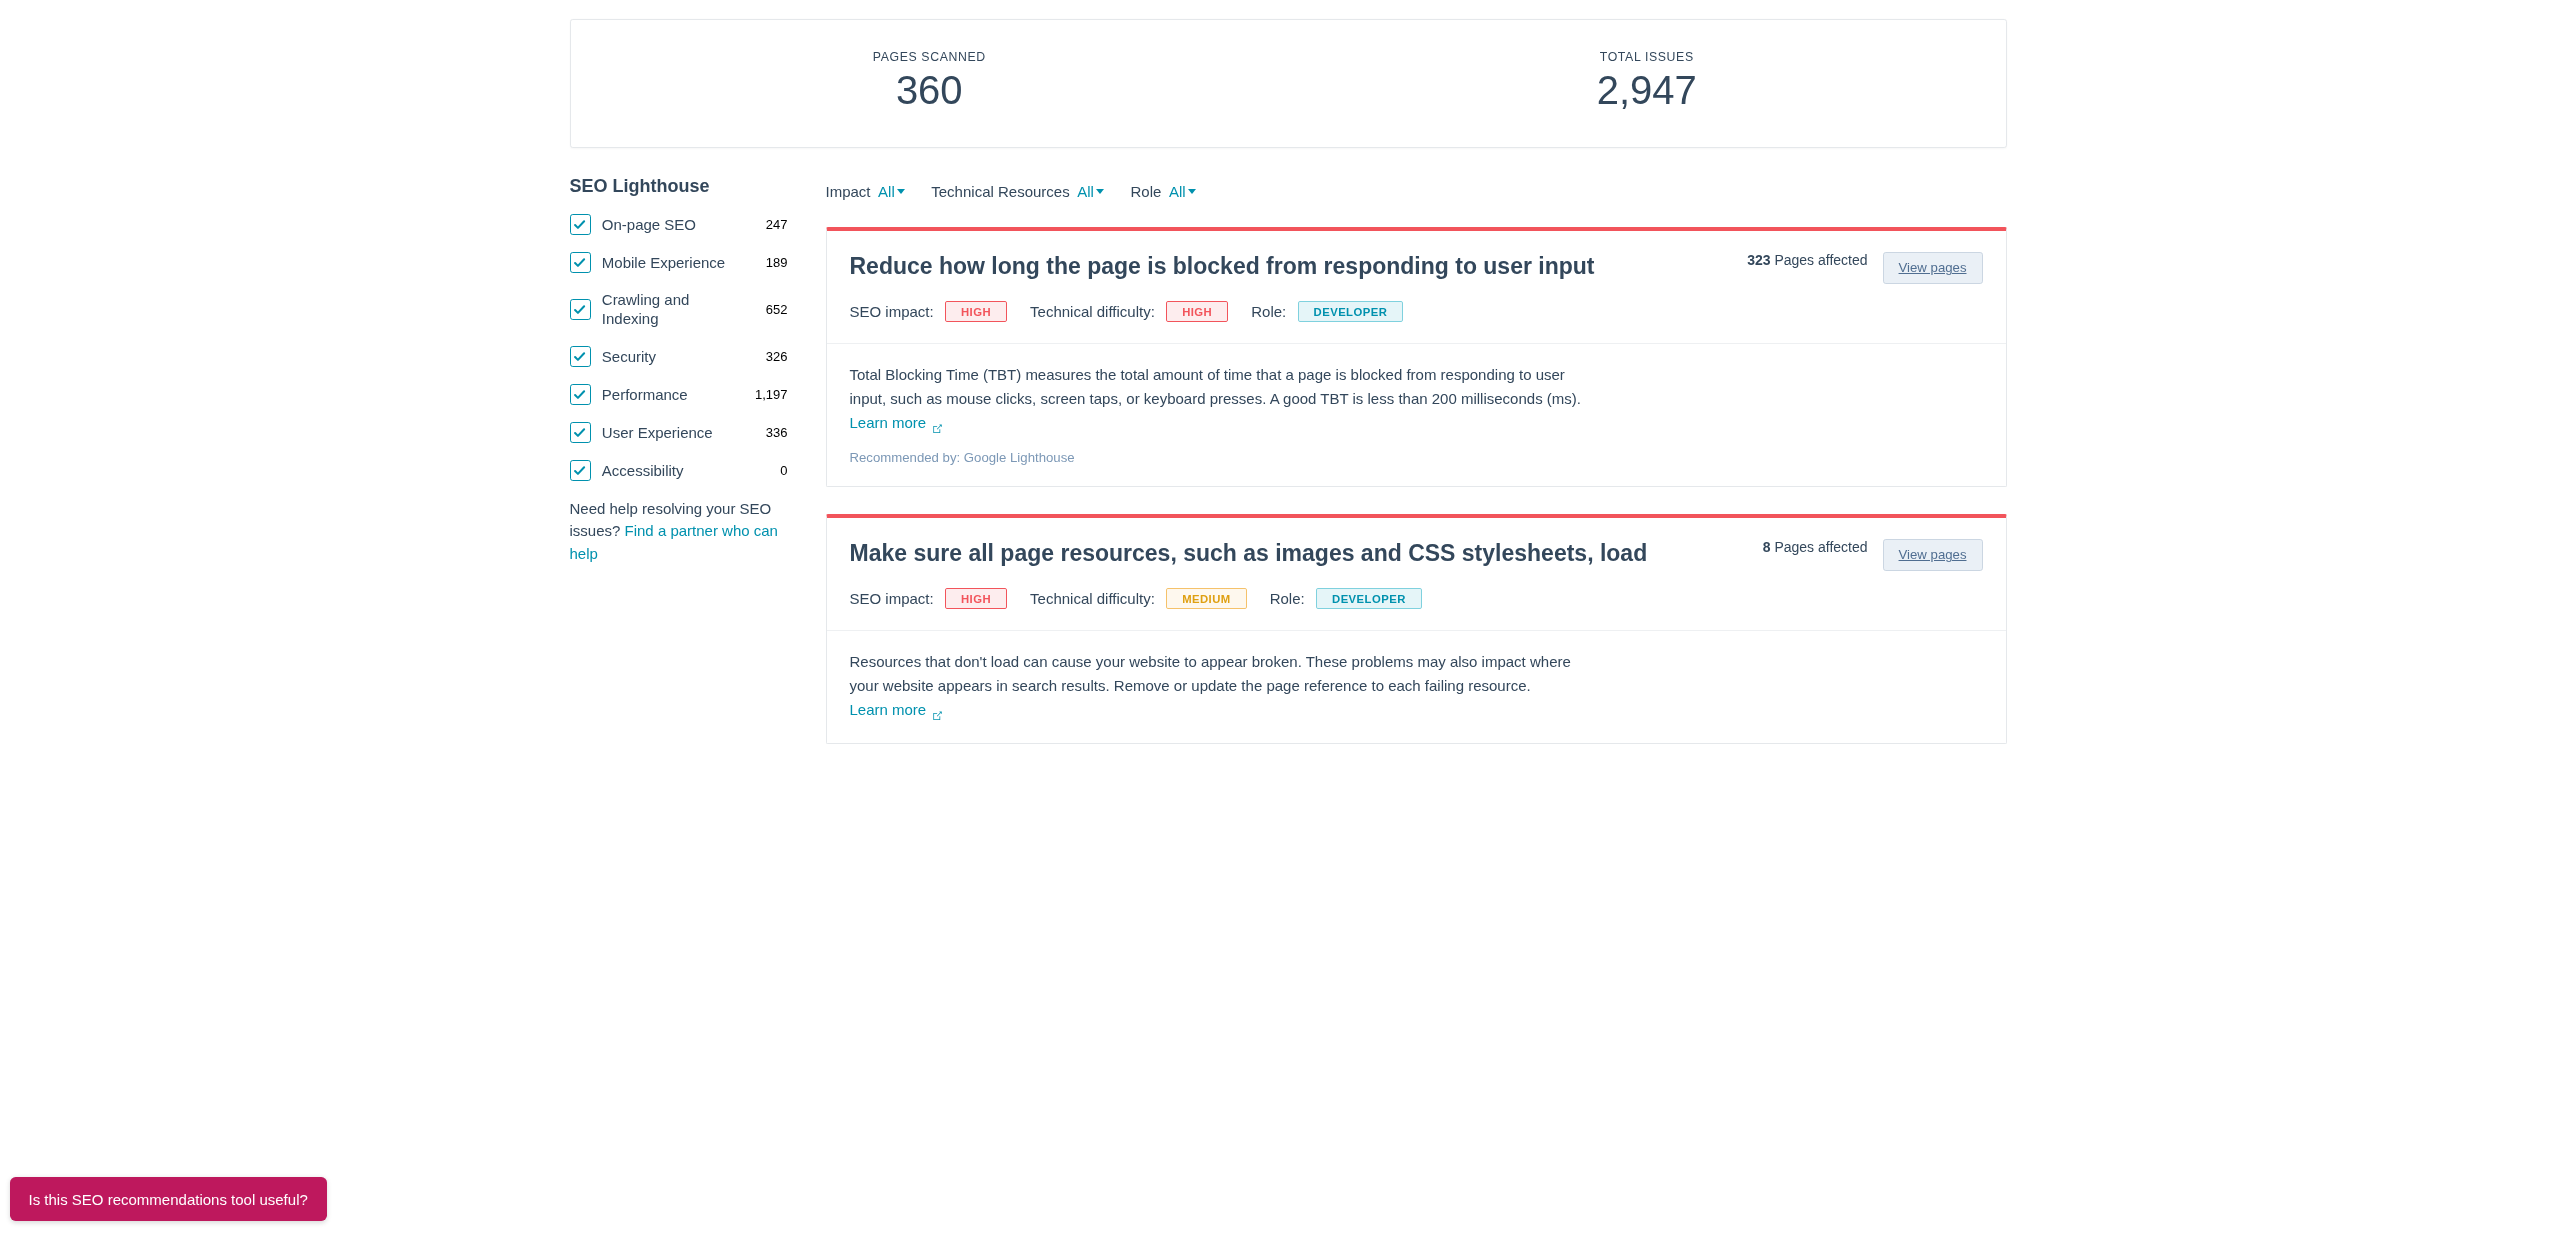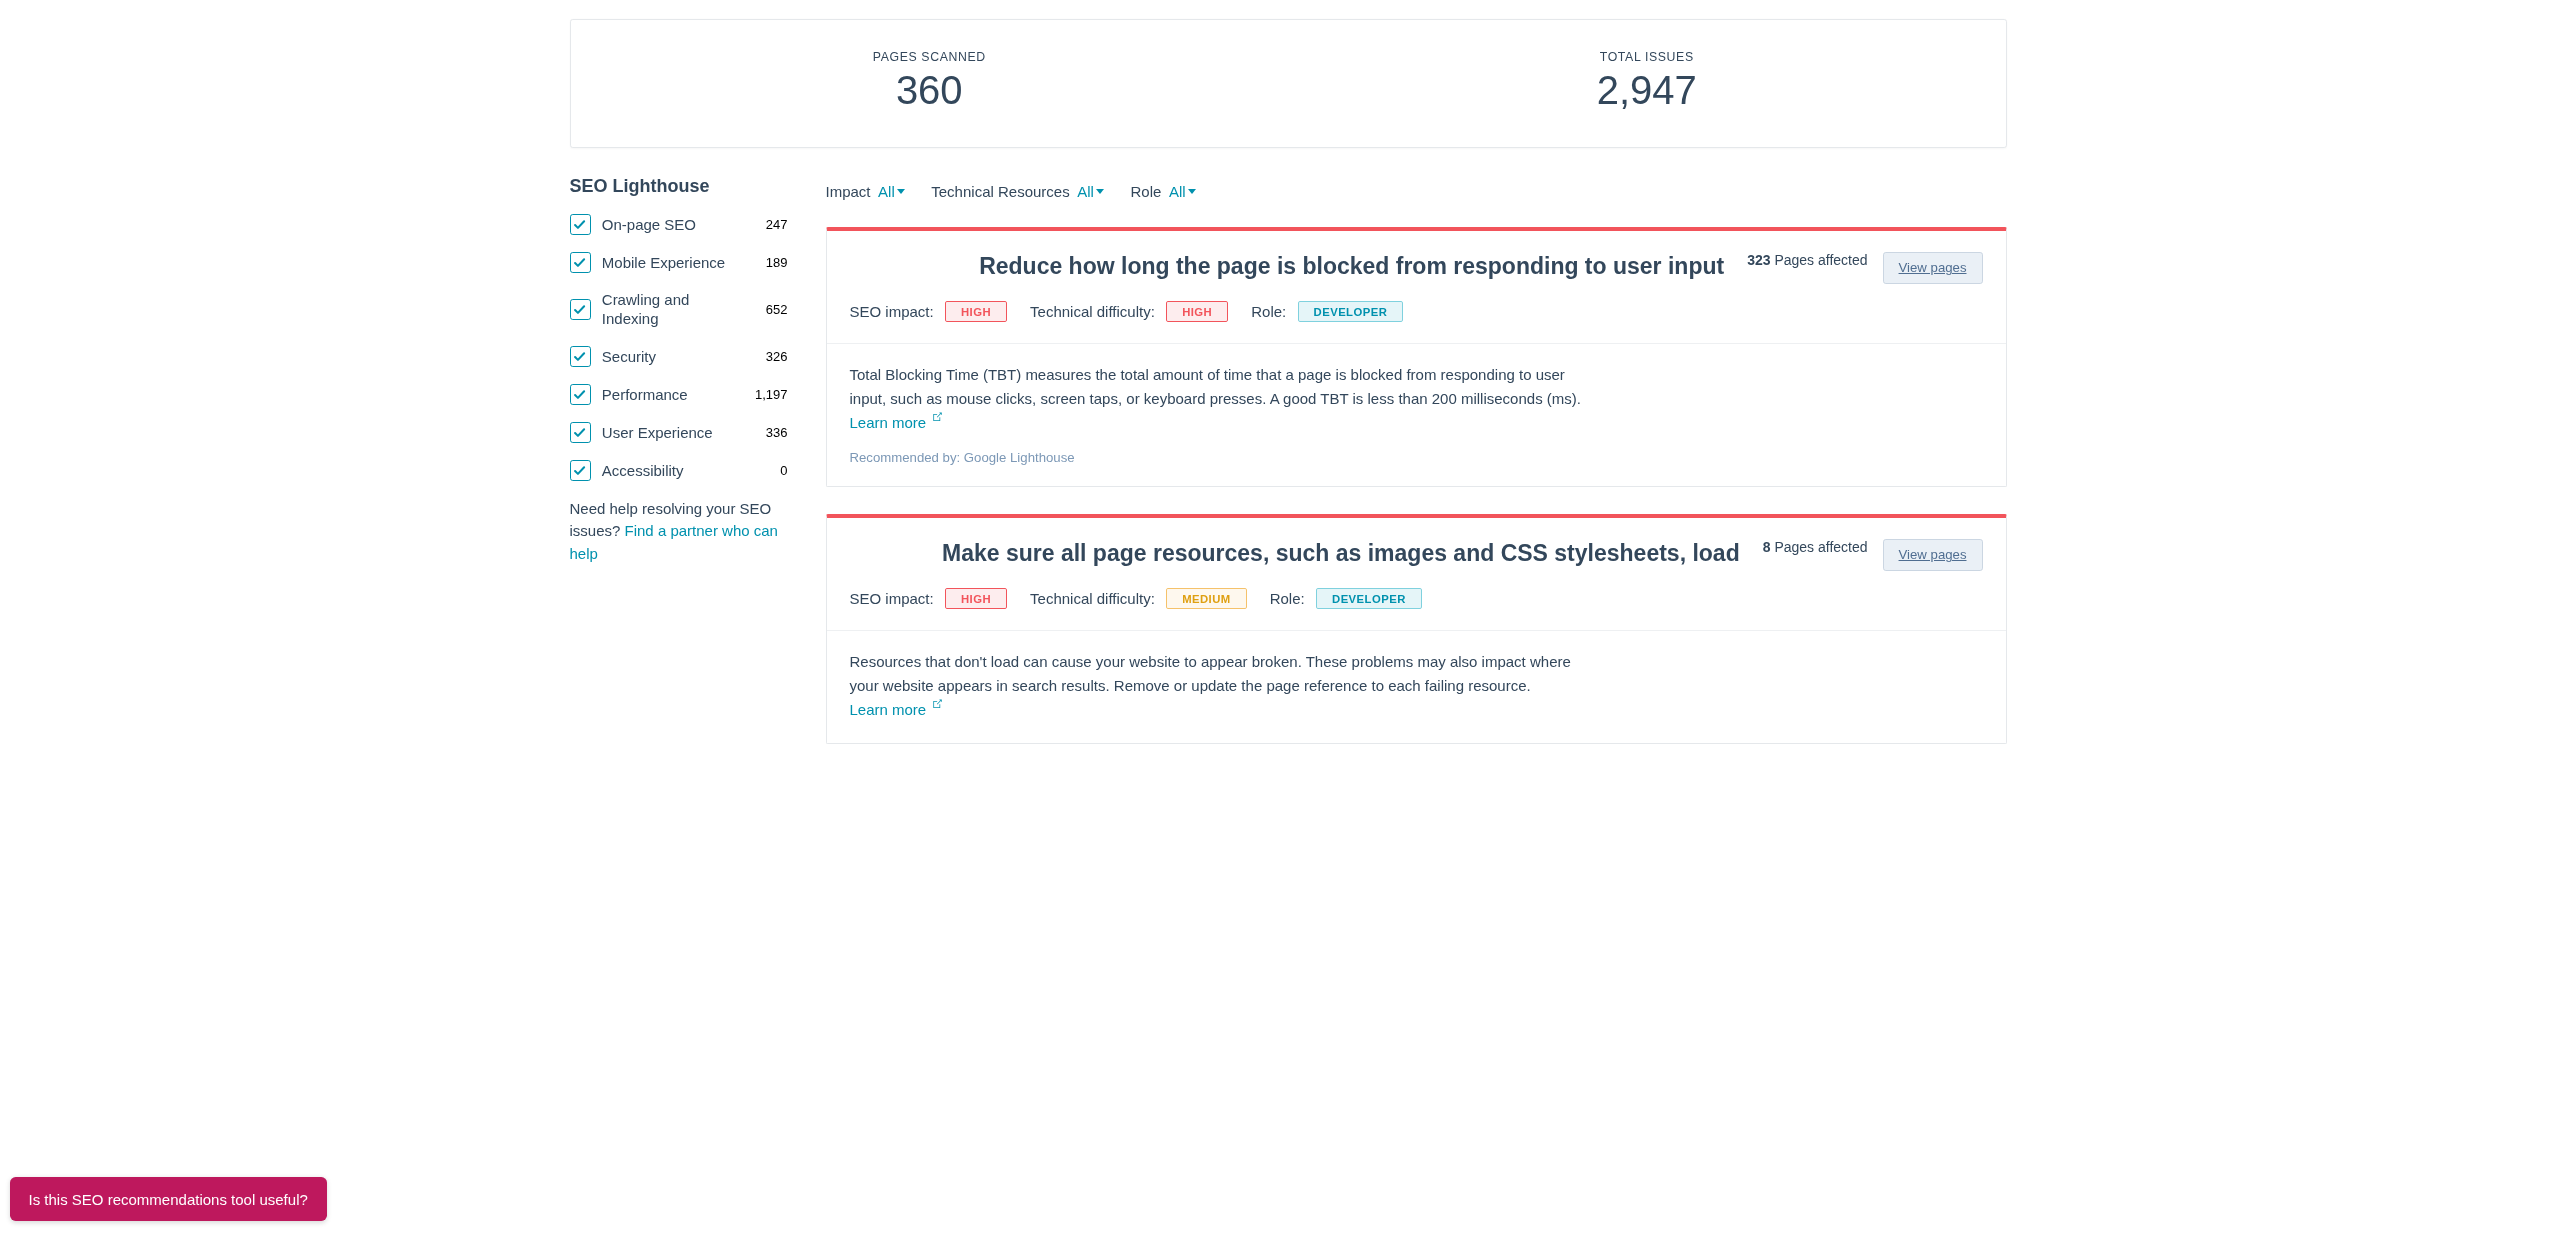--- a/index.html
+++ b/index.html
@@ -138,21 +138,21 @@
     background: #fff;
     margin-bottom: 26.5px;
   }
   .rec-header {
     padding: 21px 23px 21px 23px;
     display: flex;
     justify-content: space-between;
     gap: 23px;
     border-bottom: 0.9px solid #eef0f2;
   }
-  .rec-left { flex: 1; text-align: right; }
+  .rec-left { flex: 1; }
   .rec-title {
     font-size: 23px;
     font-weight: 600;
     color: #33475b;
     margin-bottom: 19px;
     line-height: 1.3;
   }
   .badge-row {
     display: flex;
     align-items: center;
@@ -209,21 +209,21 @@
     font-size: 15px;
     color: #33475b;
     line-height: 1.6;
     max-width: 738px;
   }
   .learn-more {
     color: #0091ae;
     text-decoration: none;
     cursor: pointer;
     display: inline-flex;
-    align-items: flex-start;
+    align-items: flex-end;
     gap: 4.7px;
   }
   .ext-icon {
     width: 12.3px; height: 12.3px;
     display: inline-block;
   }
   .recommended-by {
     font-size: 13.2px;
     color: #7c98b6;
     margin-top: 15px;

